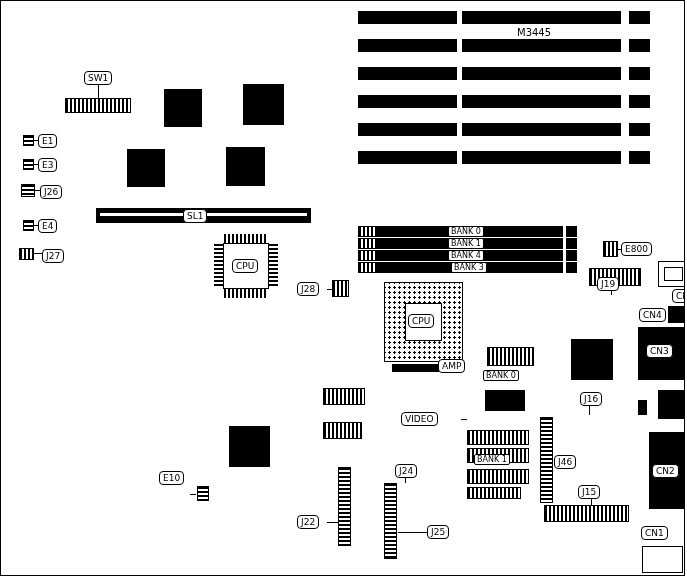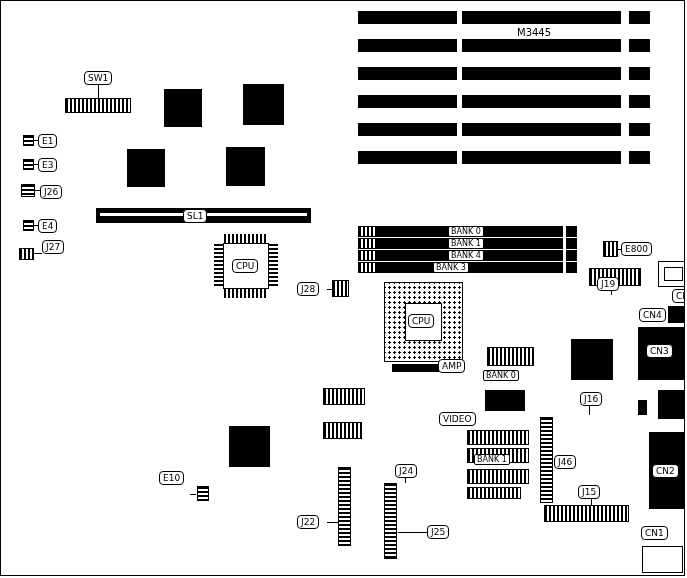--- a/index.html
+++ b/index.html
@@ -84,21 +84,21 @@
   <div class="vstripe" style="left:20px;top:183px;width:14px;height:13px"></div>
   <div class="leader" style="left:34px;top:189px;width:5px;height:1px"></div>
   <div class="lbl" style="left:39px;top:184px">J26</div>
 
   <div class="vstripe" style="left:22px;top:219px;width:11px;height:11px"></div>
   <div class="leader" style="left:33px;top:224px;width:4px;height:1px"></div>
   <div class="lbl" style="left:37px;top:218px">E4</div>
 
   <div class="hstripe" style="left:18px;top:247px;width:15px;height:12px"></div>
   <div class="leader" style="left:33px;top:252px;width:8px;height:1px"></div>
-  <div class="lbl" style="left:41px;top:239px">J27</div>
+  <div class="lbl" style="left:41px;top:248px">J27</div>
 
   <div class="bar" style="left:95px;top:207px;width:215px;height:15px">
     <div style="position:absolute;left:4px;top:5px;right:4px;height:3px;background:#fff"></div>
   </div>
   <div class="lbl" style="left:182px;top:208px">SL1</div>
 
   <div class="qfp" style="left:213px;top:233px;width:64px;height:64px">
     <div class="pins-h" style="top:0"></div>
     <div class="pins-h" style="bottom:0"></div>
     <div class="pins-v" style="left:0"></div>
@@ -122,35 +122,35 @@
   <div class="lbl sm" style="left:447px;top:237px">BANK 1</div>
 
   <div class="bar" style="left:357px;top:249px;width:205px;height:11px"></div>
   <div class="hstripe" style="left:357px;top:249px;width:20px;height:11px;z-index:3"></div>
   <div class="bar" style="left:565px;top:249px;width:11px;height:11px"></div>
   <div class="lbl sm" style="left:447px;top:249px">BANK 4</div>
 
   <div class="bar" style="left:357px;top:261px;width:205px;height:11px"></div>
   <div class="hstripe" style="left:357px;top:261px;width:20px;height:11px;z-index:3"></div>
   <div class="bar" style="left:565px;top:261px;width:11px;height:11px"></div>
-  <div class="lbl sm" style="left:432px;top:261px">BANK 3</div>
+  <div class="lbl sm" style="left:450px;top:261px">BANK 3</div>
 
   <div class="pga" style="left:383px;top:281px;width:79px;height:80px">
     <div class="hole"></div>
   </div>
   <div class="lbl" style="left:407px;top:313px">CPU</div>
 
   <div class="bar" style="left:391px;top:363px;width:47px;height:8px"></div>
   <div class="lbl" style="left:437px;top:358px">AMP</div>
 
   <div class="hstripe" style="left:486px;top:346px;width:47px;height:19px"></div>
   <div class="lbl sm" style="left:482px;top:369px">BANK 0</div>
   <div class="chip" style="left:484px;top:389px;width:40px;height:21px"></div>
 
-  <div class="lbl" style="left:438px;top:411px">VIDEO</div>
+  <div class="lbl" style="left:400px;top:411px">VIDEO</div>
   <div class="leader" style="left:460px;top:418px;width:6px;height:1px"></div>
 
   <div class="hstripe" style="left:466px;top:429px;width:62px;height:15px"></div>
   <div class="hstripe" style="left:466px;top:447px;width:62px;height:15px"></div>
   <div class="lbl sm" style="left:473px;top:453px">BANK 1</div>
   <div class="hstripe" style="left:466px;top:468px;width:62px;height:15px"></div>
   <div class="hstripe" style="left:466px;top:486px;width:54px;height:12px"></div>
 
   <div class="vstripe" style="left:539px;top:416px;width:13px;height:86px"></div>
   <div class="lbl" style="left:553px;top:454px">J46</div>

